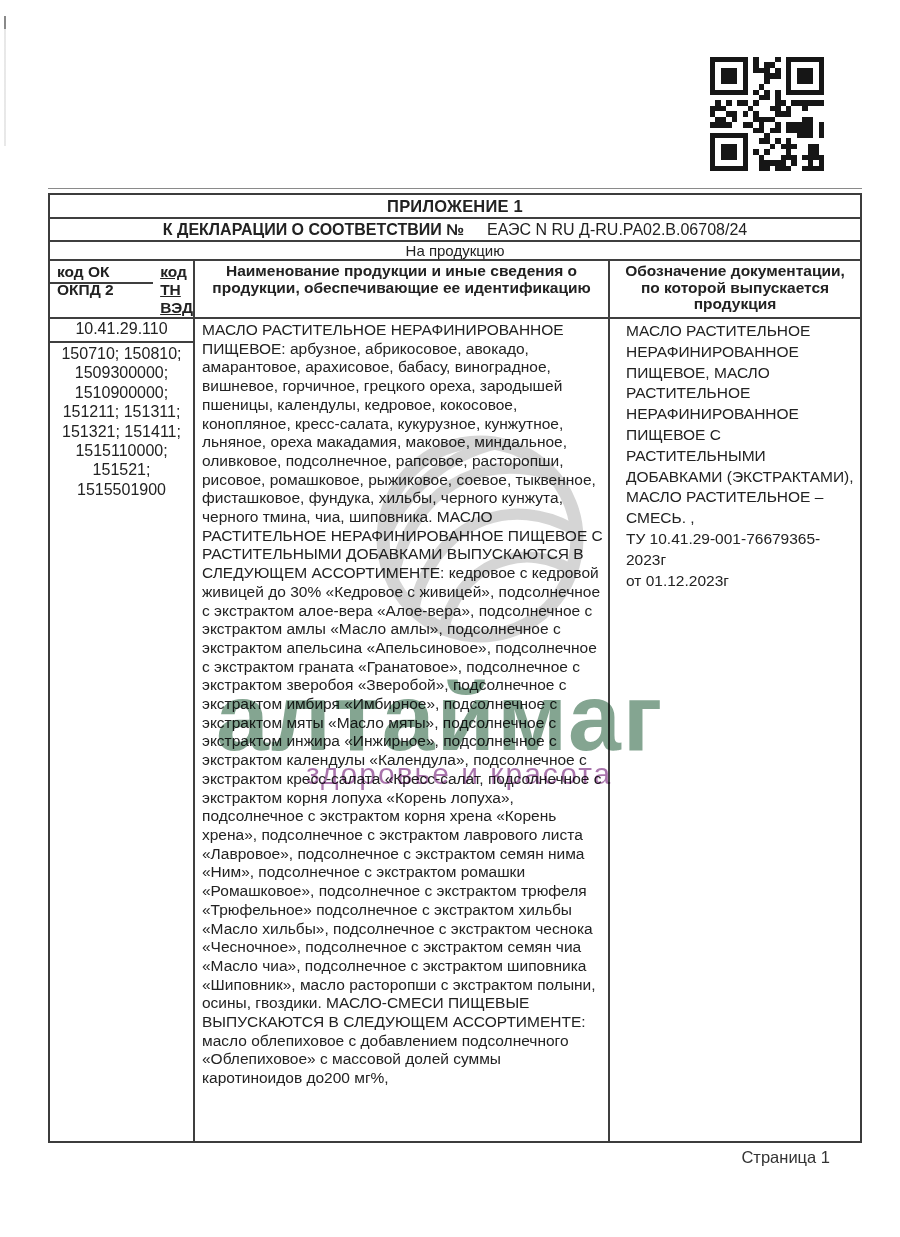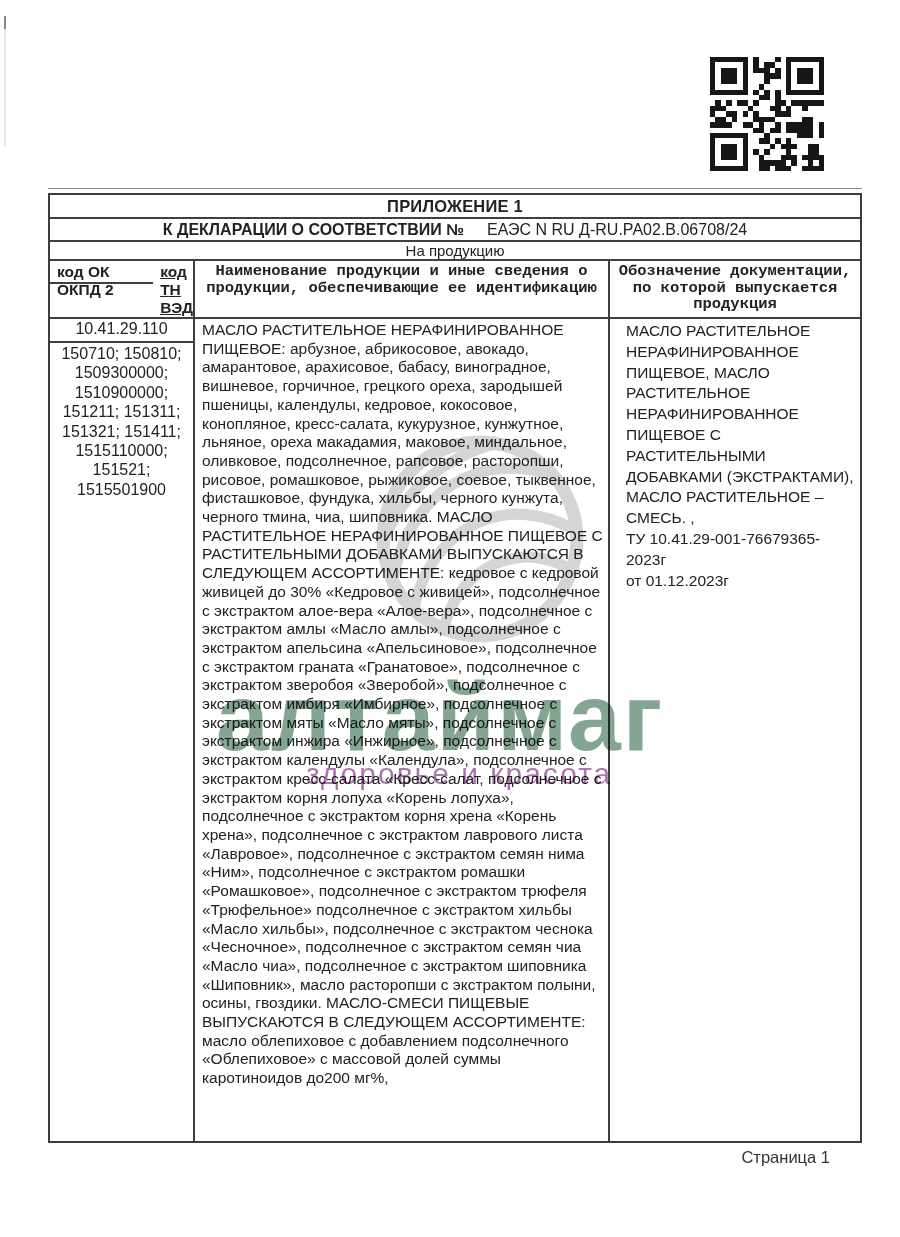--- a/index.html
+++ b/index.html
@@ -27,21 +27,21 @@
   .row-scope{height:19px;display:flex;align-items:center;justify-content:center;font-size:15px;}
   .cols{display:flex;align-items:stretch;}
   .c1{width:145px;box-sizing:border-box;border-right:2px solid #3f3f3f;}
   .c2{width:415px;box-sizing:border-box;border-right:2px solid #3f3f3f;}
   .c3{flex:1;box-sizing:border-box;}
   .row-head{min-height:48px;}
   .row-head .c1{display:flex;flex-direction:row;}
   .h1a{height:23px;border-bottom:2px solid #3f3f3f;box-sizing:border-box;
         font-weight:bold;font-size:15.5px;padding:2px 0 0 7px;}
   .h1b{flex:1;font-weight:bold;font-size:15.5px;padding:2px 0 0 7px;text-decoration:underline;}
-  .hc{font-weight:bold;font-size:15.5px;text-align:center;padding:2px 8px;line-height:1.08;font-family:Liberation Mono, monospace;}
+  .hc{font-weight:bold;font-size:15.5px;text-align:center;padding:2px 8px;line-height:1.08;}
   .row-body{min-height:822px;}
   .okpd{text-align:center;font-size:16px;padding:1px 0 3px;border-bottom:2px solid #3f3f3f;}
   .tnved{text-align:center;font-size:16px;line-height:19.4px;white-space:pre-line;padding-top:1px;}
   .desc{font-size:15.5px;line-height:18.7px;padding:2px 5px 2px 7px;text-align:left;}
   .docs{font-size:15.5px;line-height:20.8px;padding:2px 4px 2px 16px;}
 
   
   .wm{position:absolute;inset:0;pointer-events:none;z-index:5;mix-blend-mode:multiply;}
   .wm-logo{position:absolute;left:374px;top:433px;width:212px;height:212px;opacity:.42;}
   .wm-brand{position:absolute;left:216px;top:670px;font-size:95px;font-weight:bold;

